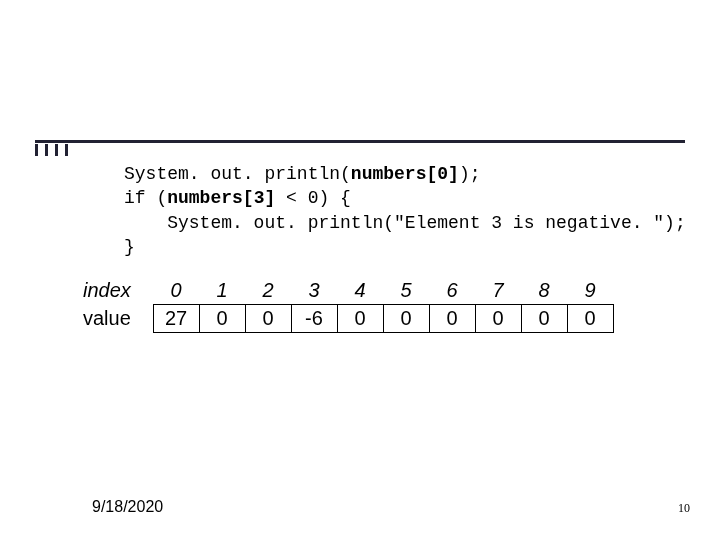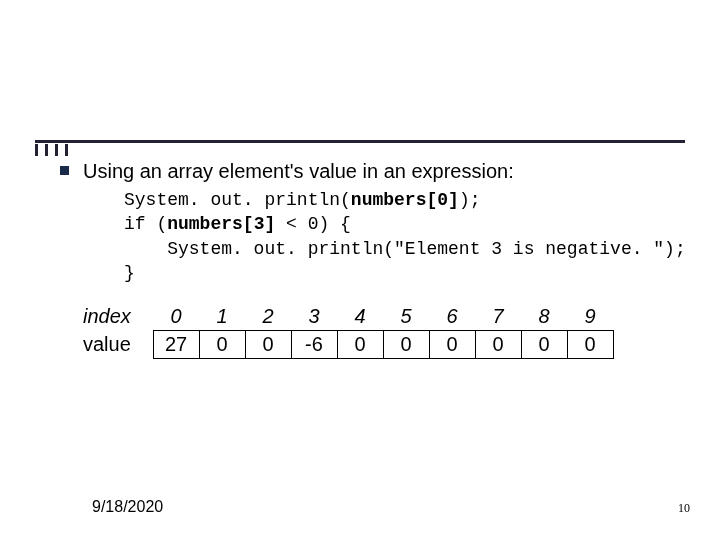--- a/index.html
+++ b/index.html
@@ -147,24 +147,20 @@
   <div class="title-rule"></div>
   <div class="title-ticks">
     <span></span>
       <span></span>
       <span></span>
       <span></span>
   </div>
 
   <div class="content">
 
-    <div class="bullet-row">
-      <div class="bullet"></div>
-      <div class="bullet-text">Using an array element's value in an expression:</div>
-    </div>
 
 
     <div class="code"><span>System. out. println(</span><b>numbers[0]</b><span>);</span>
 <span>if (</span><b>numbers[3]</b><span> &lt; 0) {</span>
 <span>    System. out. println("Element 3 is negative. ");</span>
 <span>}</span></div>
 
     <div class="table-wrap">
       <table class="arrtab">
         <thead>

